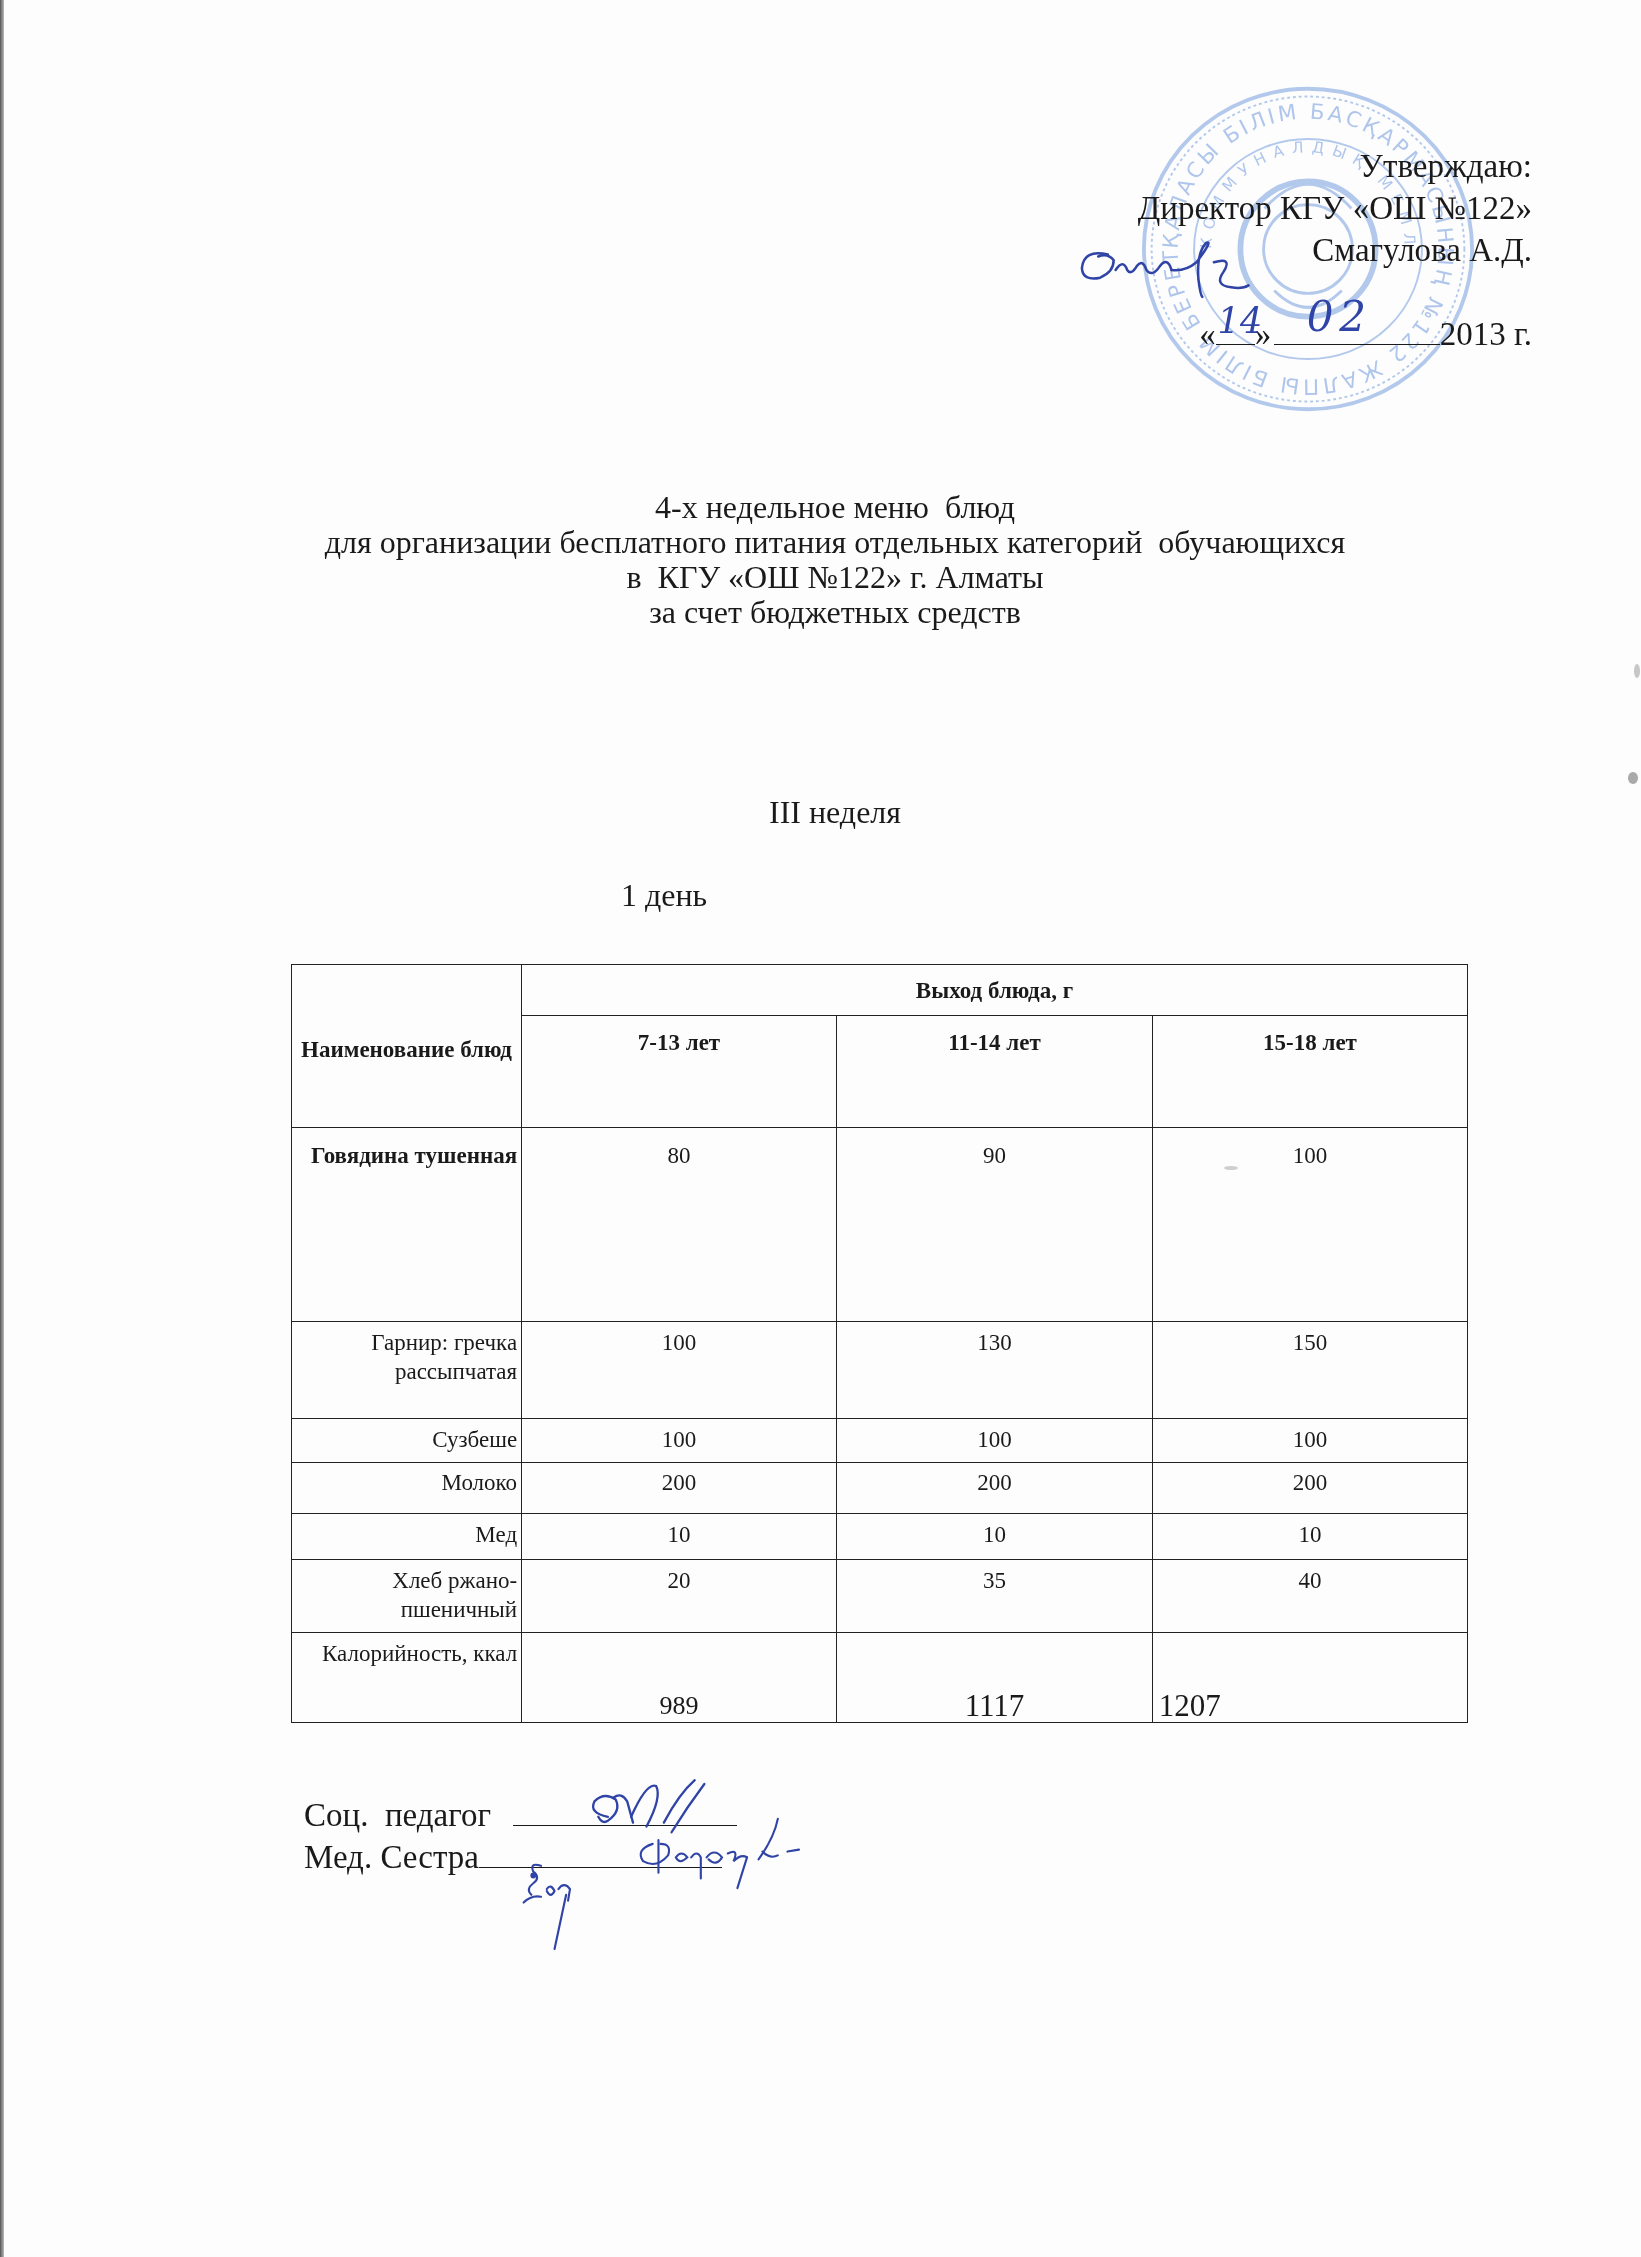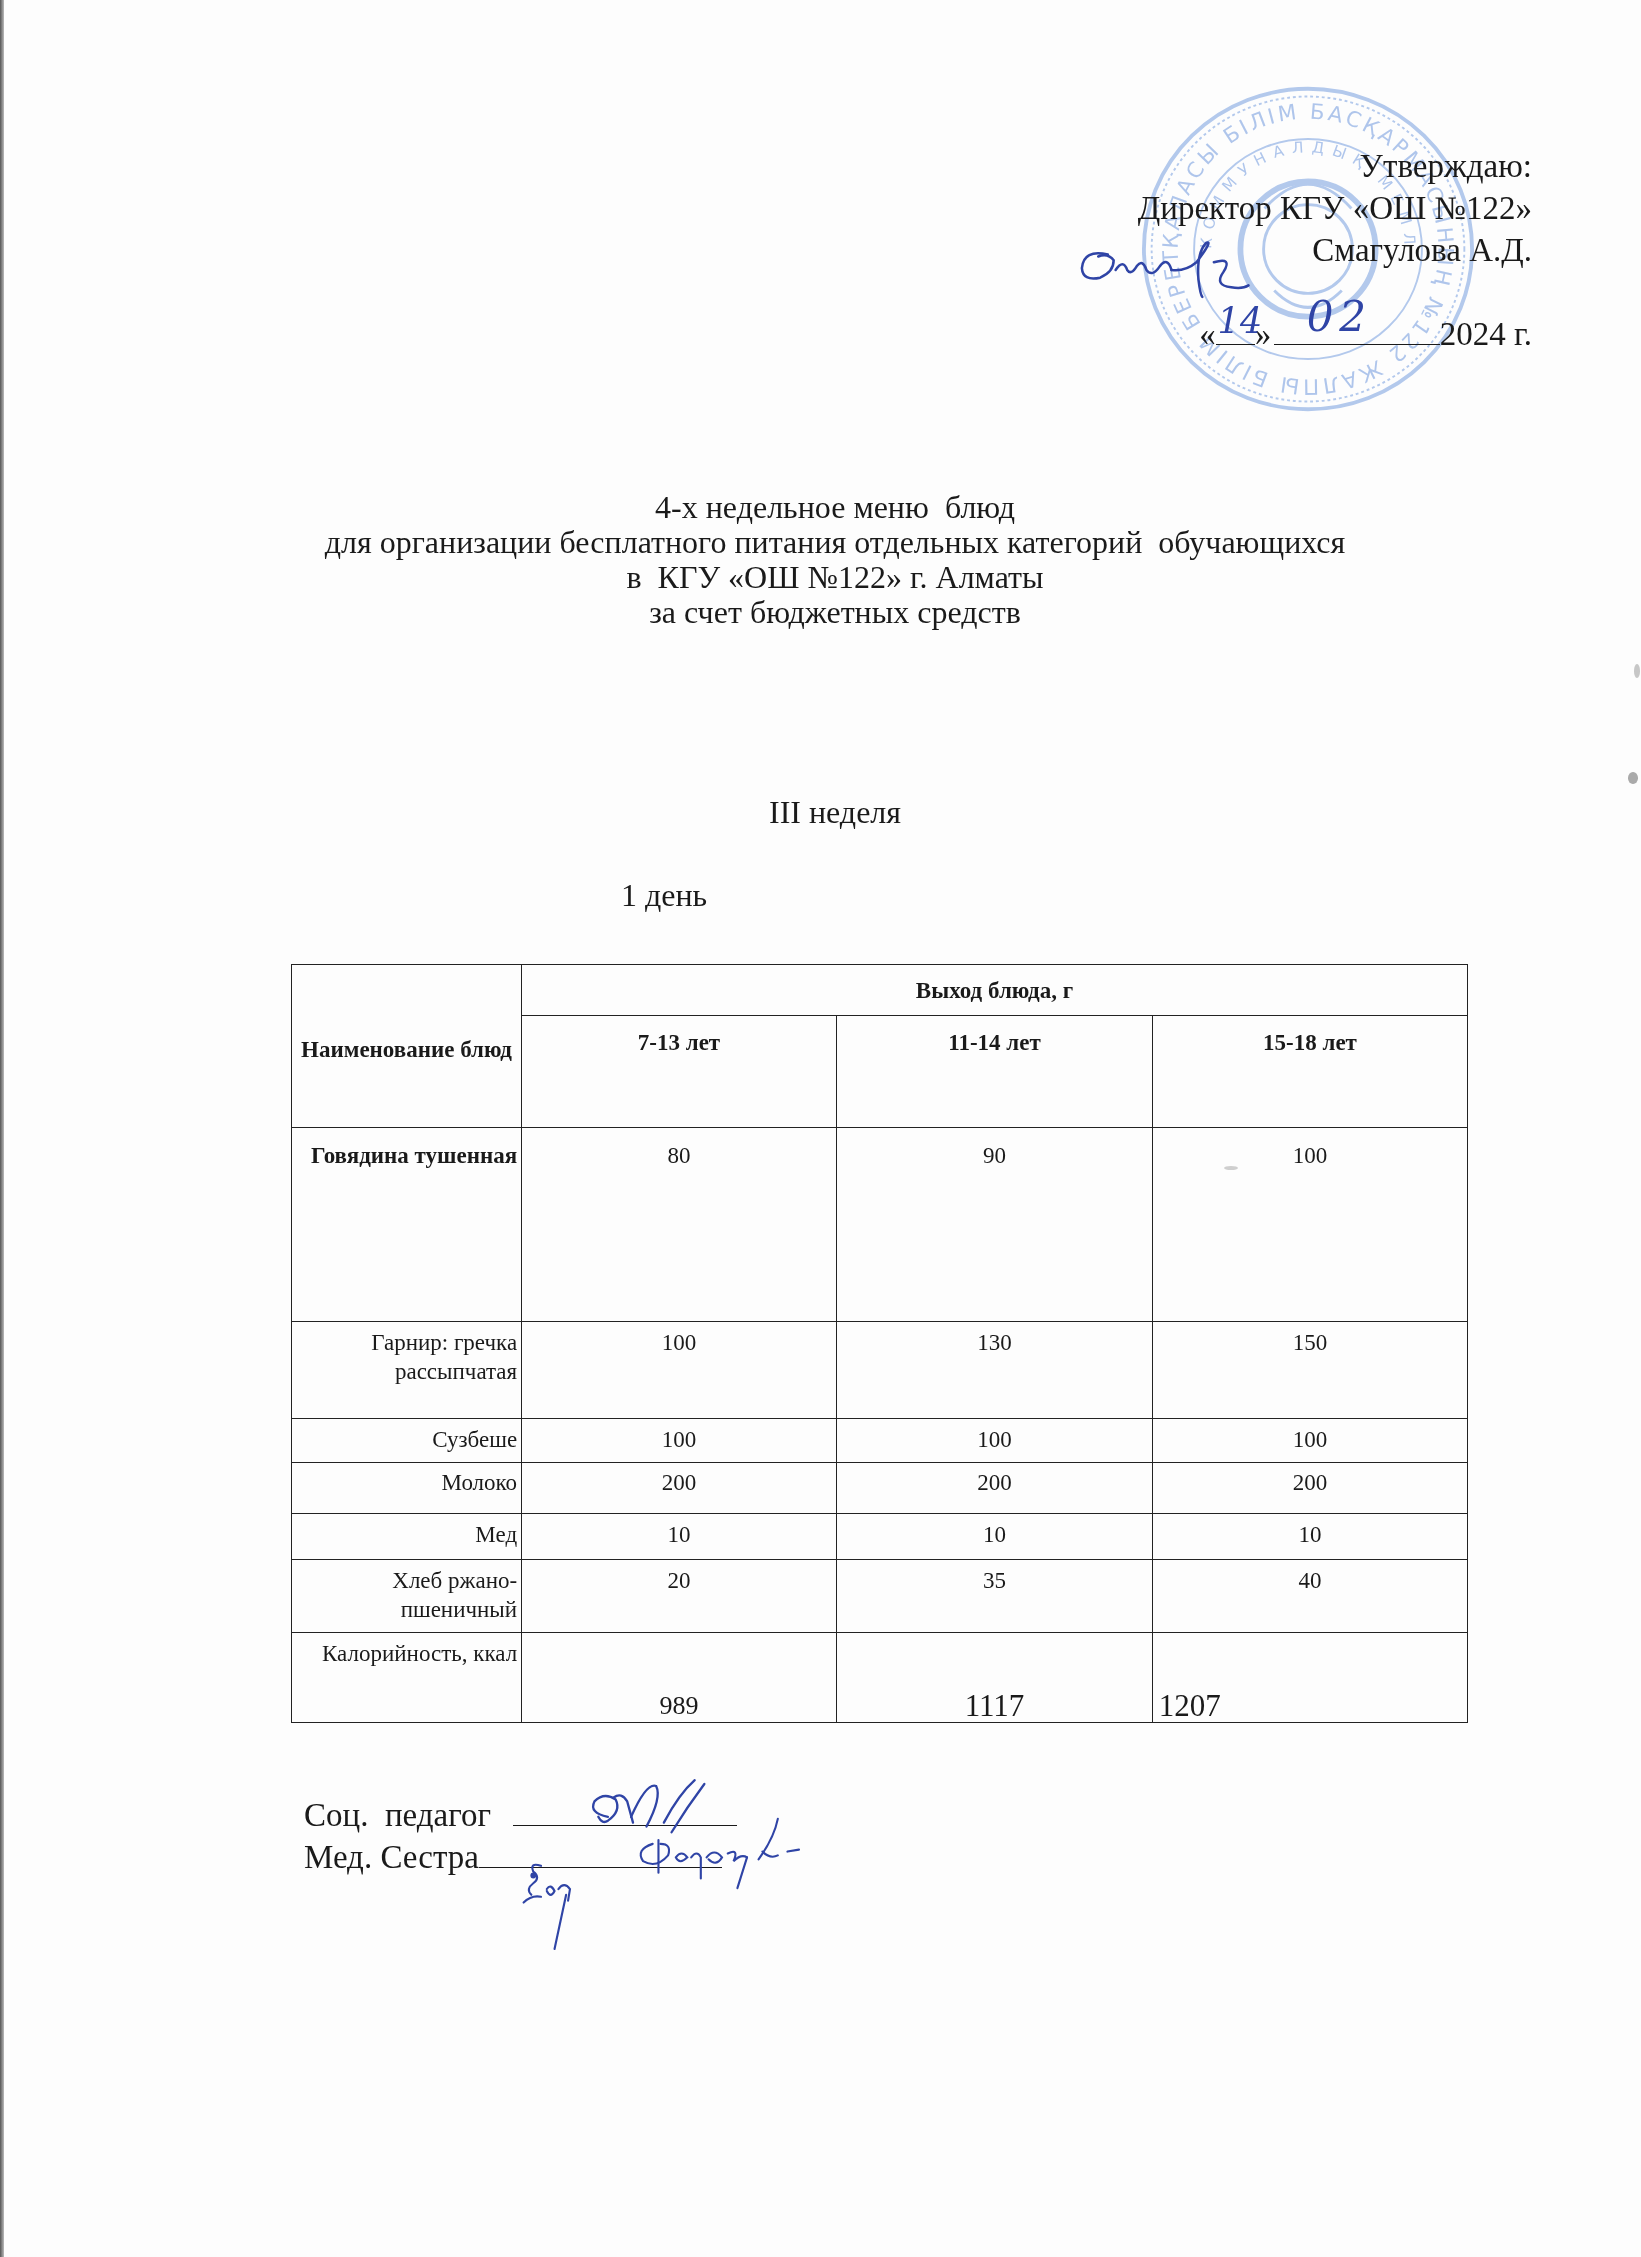--- a/index.html
+++ b/index.html
@@ -87,21 +87,21 @@
     <textPath href="#stampArcInner">КОММУНАЛДЫҚ МЕМЛЕКЕТТІК МЕКЕМЕСІ</textPath>
   </text>
 </svg>
 
 <div class="approve">
   <div class="line">Утверждаю:</div>
   <div class="line">Директор КГУ «ОШ №122»</div>
   <div class="line">Смагулова А.Д.</div>
   <div class="line date">
     <span>«</span><span class="blank" style="width:39px;"><span class="hand" style="left:1.9px;top:-17.4px;font-size:35px;">14</span></span><span>»</span>
-    <span class="blank" style="width:166px;margin-left:-5.8px;"><span class="hand" style="left:33px;top:-21px;font-size:42px;letter-spacing:5.8px;">02</span></span><span>2024 г.</span>
+    <span class="blank" style="width:166px;margin-left:-5.8px;"><span class="hand" style="left:33px;top:-21px;font-size:42px;letter-spacing:5.8px;">02</span></span><span>2013 г.</span>
   </div>
 </div>
 
 <svg style="position:absolute;left:1079px;top:235px;width:183px;height:68px;" viewBox="0 0 190 70">
   <g fill="none" stroke="#2f44a6" stroke-width="2.6" stroke-linecap="round">
     <path d="M 30 20 Q 5 14 3 34 Q 4 48 22 44 Q 36 38 36 26 Q 30 18 20 22"></path>
     <path d="M 38 36 Q 46 24 50 36 Q 54 42 60 32 Q 66 24 70 36 Q 76 44 84 32 Q 92 22 96 36"></path>
     <path d="M 96 36 Q 110 38 122 28 Q 140 4 132 8 Q 122 18 124 46 Q 126 62 128 64"></path>
     <path d="M 140 28 Q 160 22 150 38 Q 140 52 158 54 Q 170 56 176 52"></path>
   </g>

